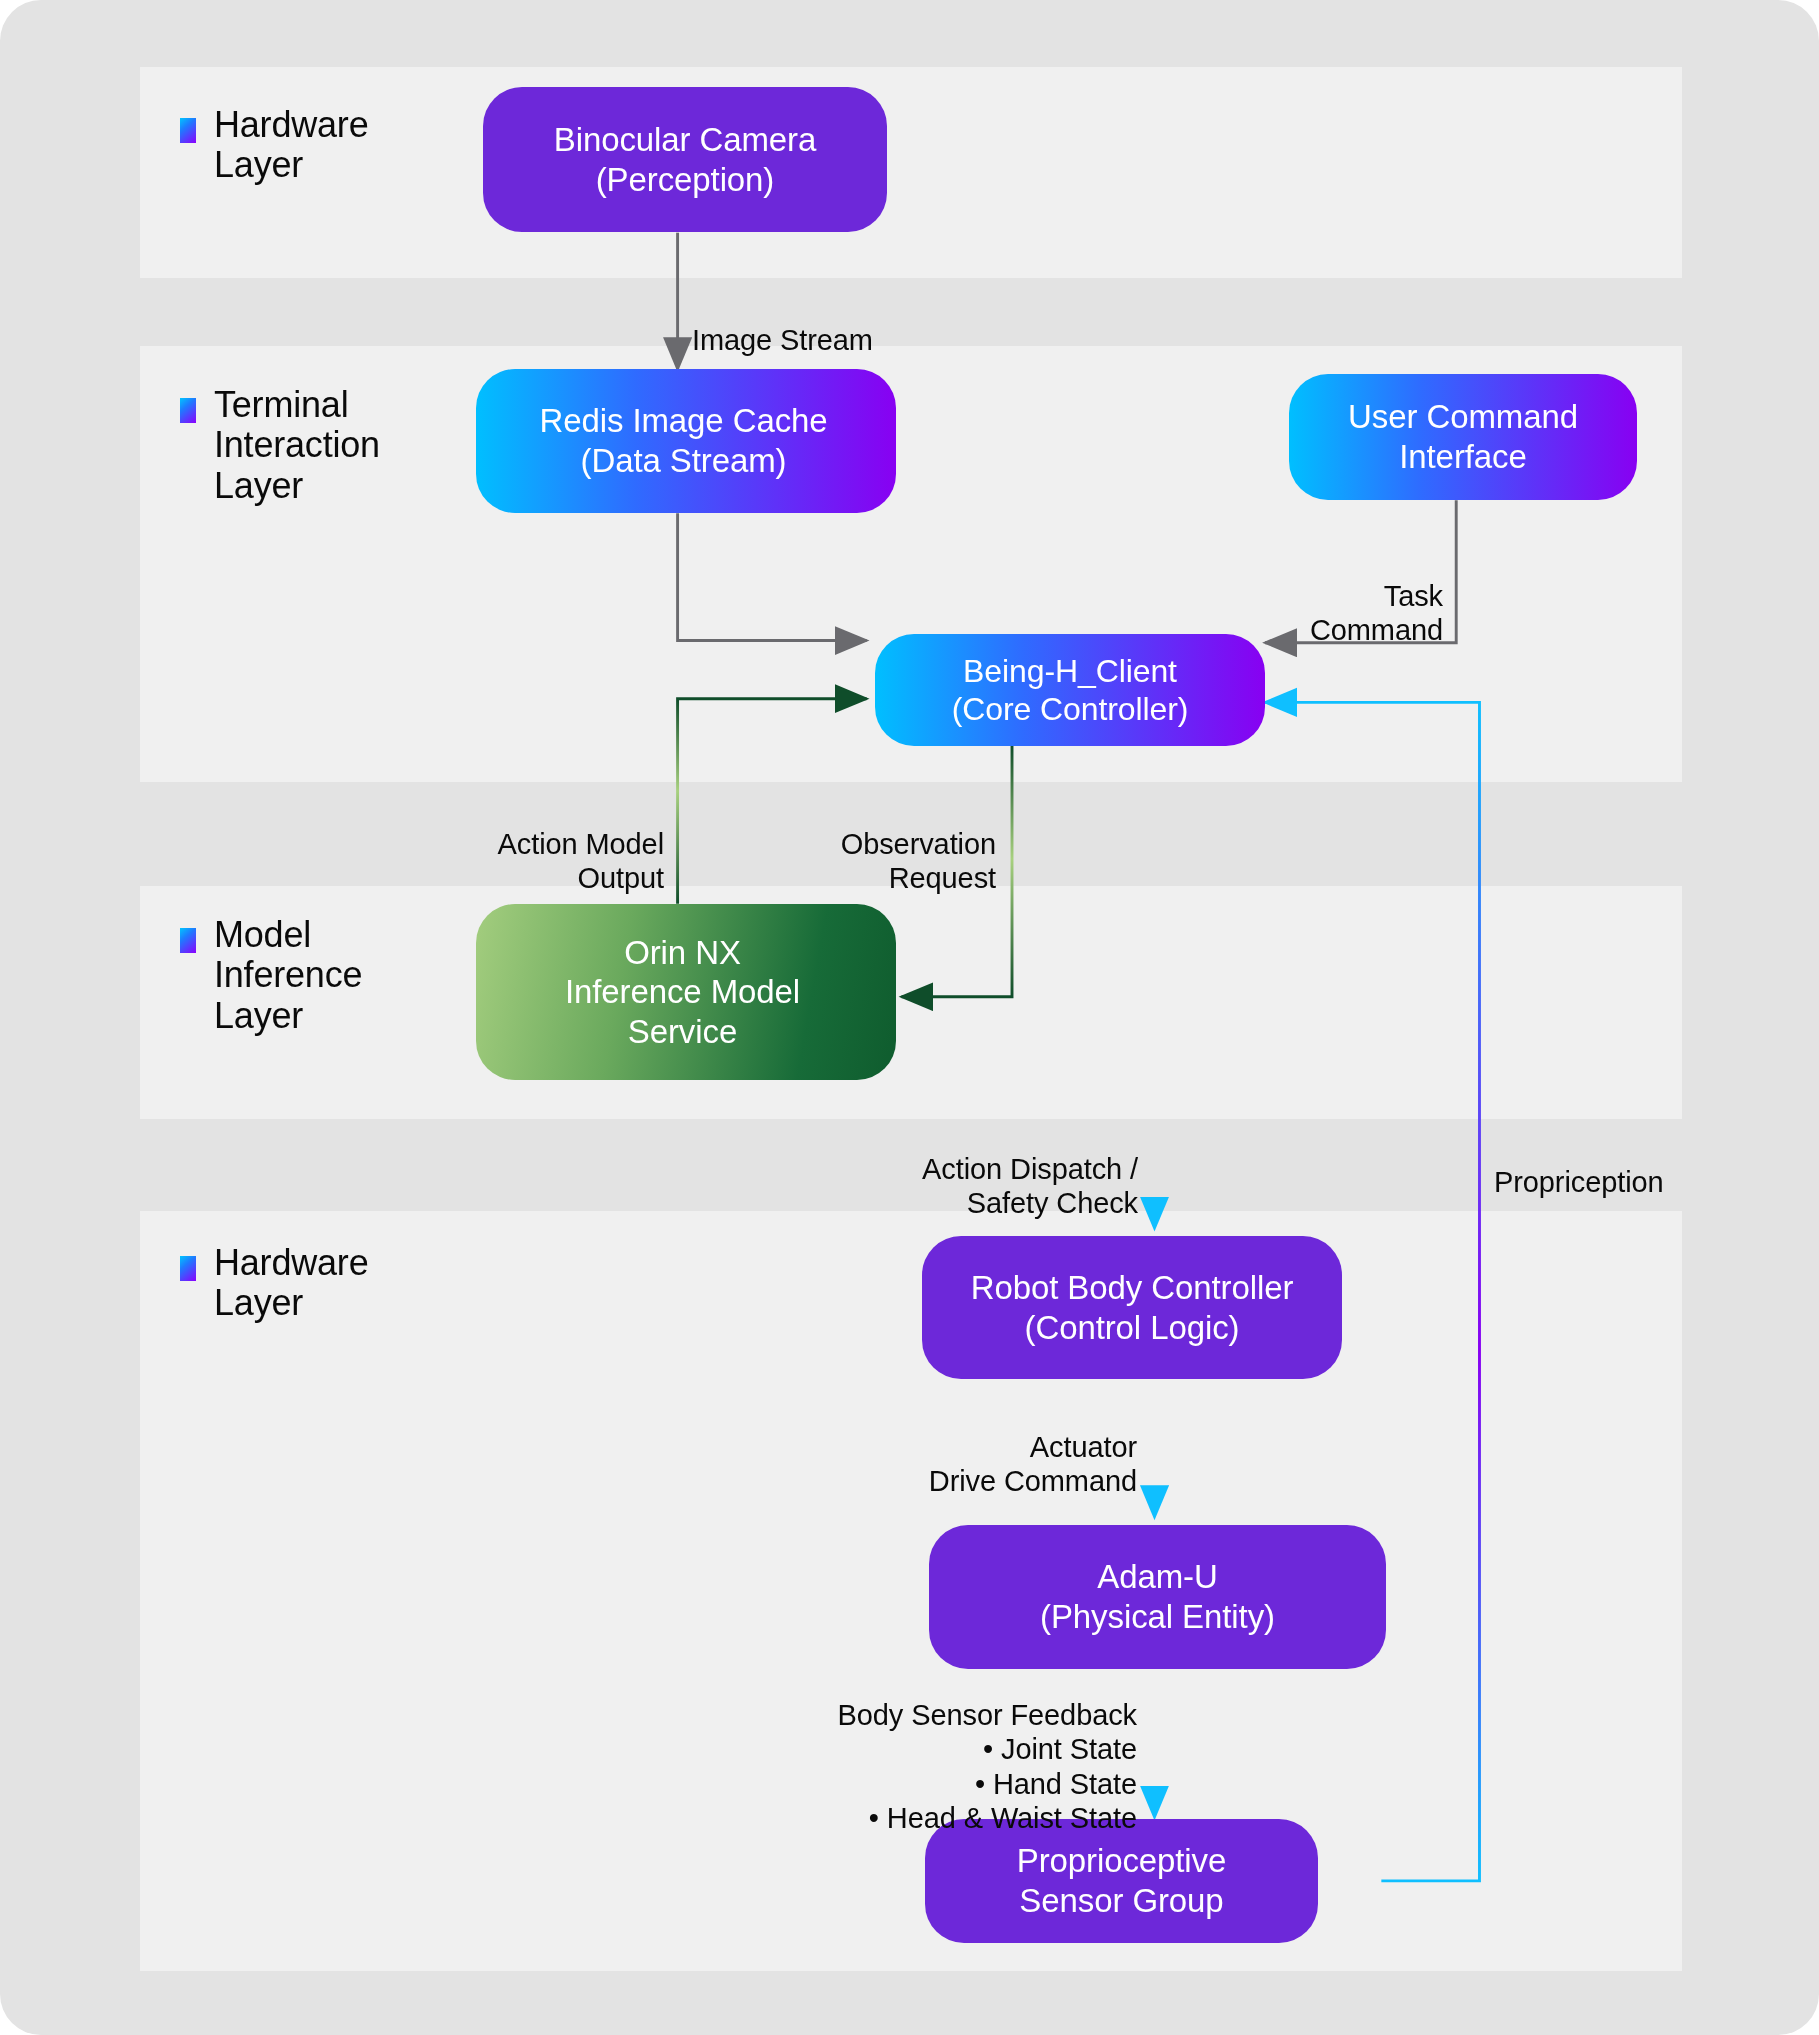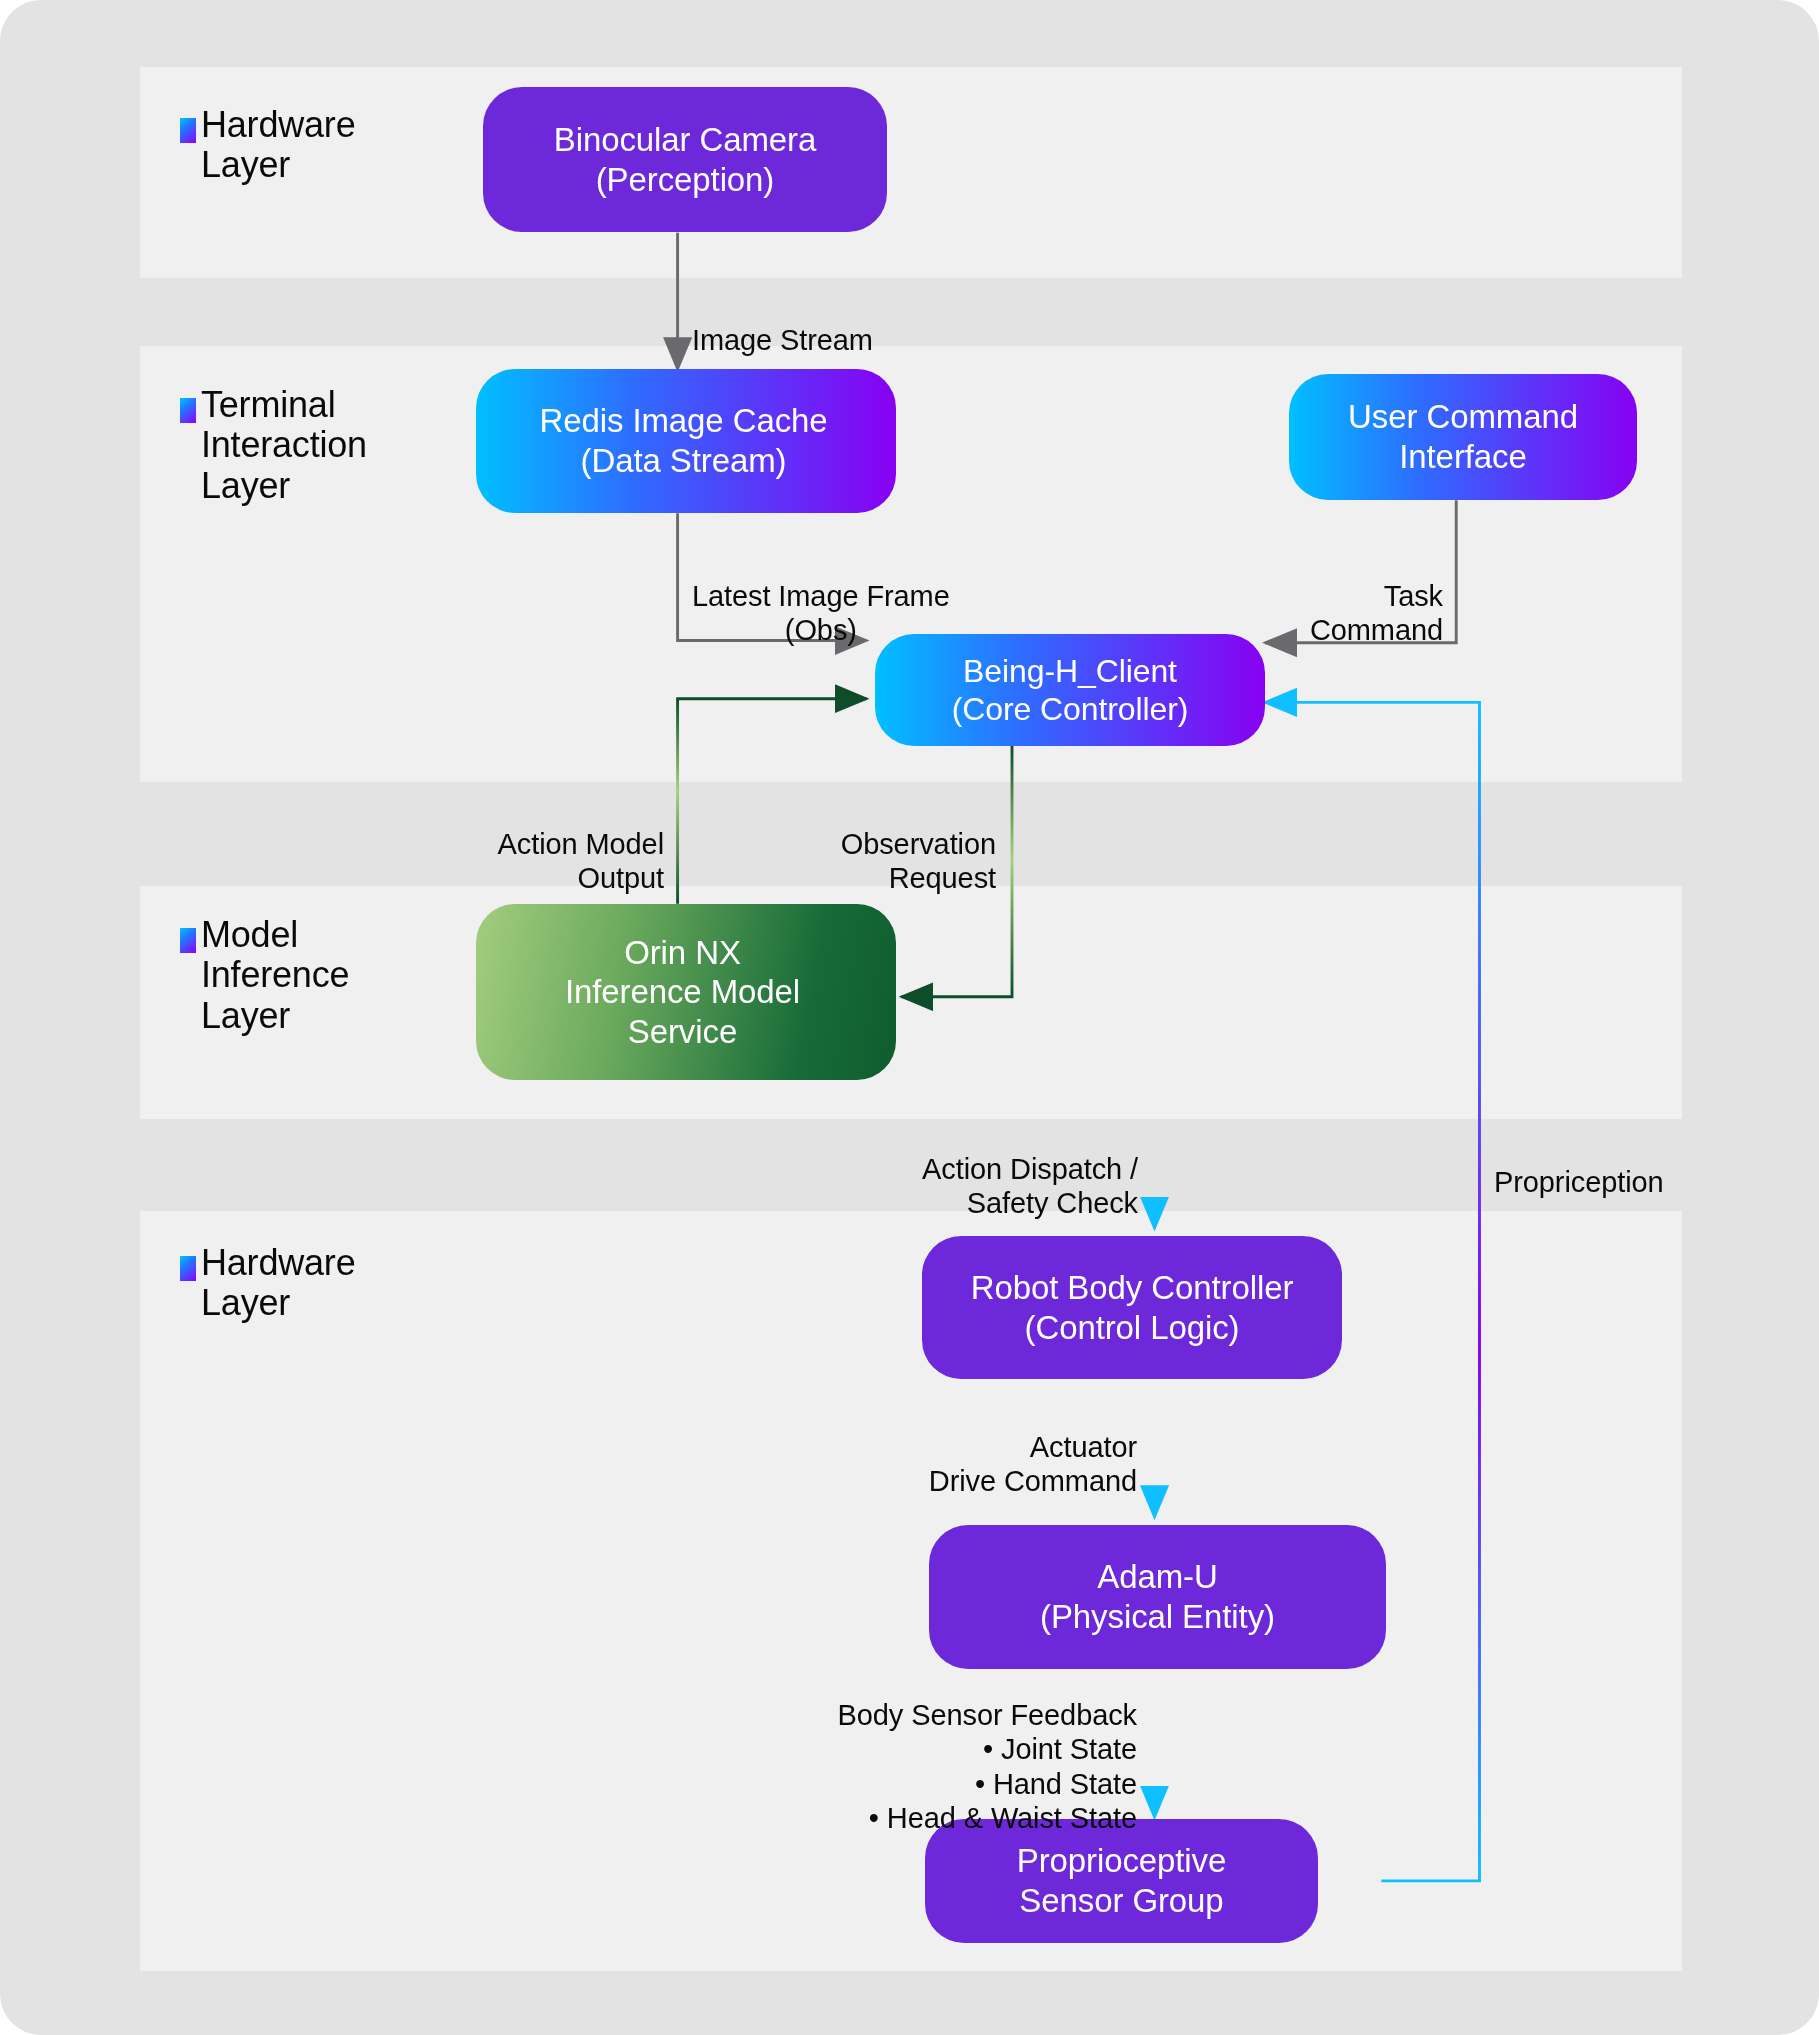--- a/index.html
+++ b/index.html
@@ -21,21 +21,21 @@
     position: absolute;
     left: 140px;
     width: 1542px;
     background: #f0f0f0;
   }
   
   .layer-label {
     position: absolute;
     display: flex;
     align-items: flex-start;
-    gap: 5px;
+    gap: 18px;
   }
   .layer-bullet {
     width: 16px;
     height: 25px;
     margin-top: 13px;
     background: linear-gradient(140deg, #00c6ff 0%, #1e7bff 35%, #8b00ff 100%);
     flex: 0 0 auto;
   }
   .layer-text {
     font-size: 36px;
@@ -216,24 +216,20 @@
 
   <div class="node grey" style="left:925px; top:1819px; width:393px; height:124px;">
     <span>Proprioceptive
 Sensor Group</span>
   </div>
 
   <div class="edge-label left" style="left:692px; top:289px;">
     <span>Image Stream</span>
   </div>
 
-  <div class="edge-label left" style="left:692px; top:545px;">
-    <span>Latest Image Frame
-(Obs)</span>
-  </div>
 
   <div class="edge-label right" style="left:1174px; top:545px; width:269px;">
     <span>Task
 Command</span>
   </div>
 
   <div class="edge-label right" style="left:393px; top:793px; width:271px;">
     <span>Action Model
 Output</span>
   </div>

